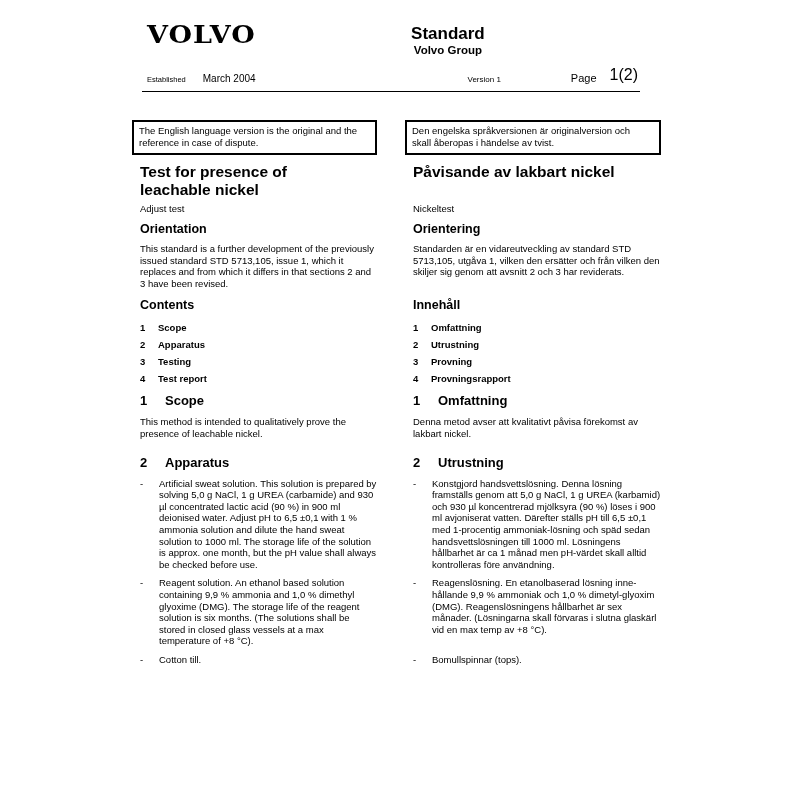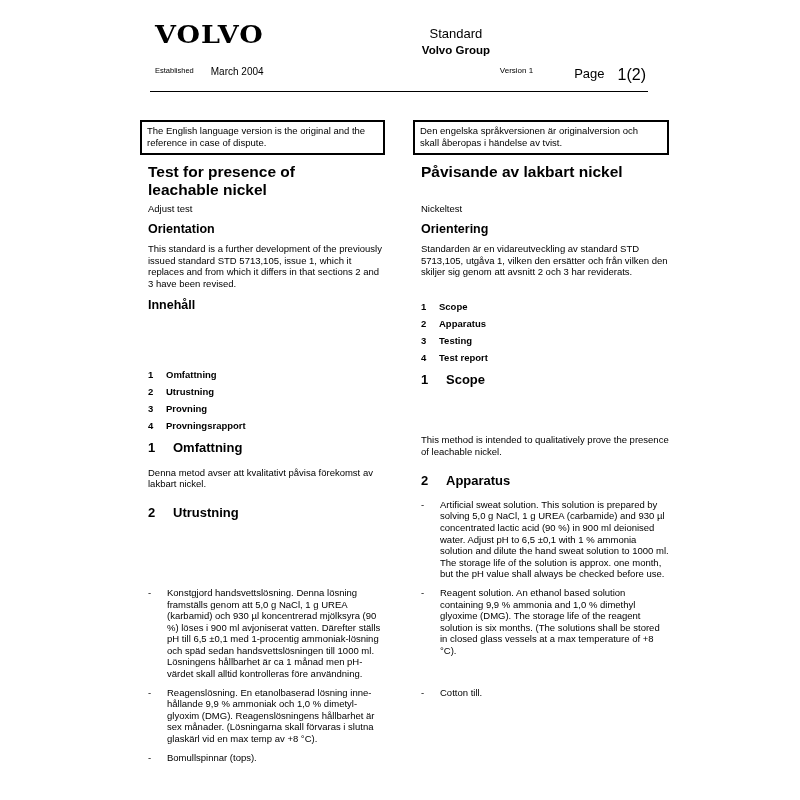--- a/index.html
+++ b/index.html
@@ -1,37 +1,37 @@
 <!DOCTYPE html>
 <html><head>
 <meta charset="utf-8">
 <style>
   * { margin:0; padding:0; box-sizing:border-box; }
   html,body { width:800px; height:800px; background:#ffffff; overflow:hidden; }
   body { font-family:"Liberation Sans", sans-serif; color:#000; -webkit-font-smoothing:antialiased; }
-  .page { position:absolute; left:140px; top:0; width:518px; }
+  .page { position:absolute; left:132px; top:0; width:518px; }
 
   
   header { margin:0 10px; }
   .header-top { display:flex; align-items:flex-start; padding-top:23px; }
   .logo { font-family:"DejaVu Serif", serif; font-weight:bold; font-size:27px;
           letter-spacing:1px; line-height:26px; margin-left:5px; transform:scaleY(0.92);
           transform-origin:left top; }
   .doc-type-block { flex:1; text-align:center; padding-top:1px; }
-  .doc-type { font-size:13px; font-weight:normal; line-height:19px; }
+  .doc-type { font-size:17px; font-weight:bold; line-height:19px; }
   .org { font-size:11.5px; font-weight:bold; line-height:14px; }
   .doc-number { font-size:19px; font-weight:bold; line-height:21px; padding-top:1px;
                 letter-spacing:0.2px; white-space:nowrap; }
-  .meta-row { display:flex; align-items:flex-start; margin-top:9px; padding:0 2px 7px 5px;
+  .meta-row { display:flex; align-items:flex-end; margin-top:9px; padding:0 2px 7px 5px;
               border-bottom:1.2px solid #000; }
   .established-label { font-size:7.5px; }
   .established-value { font-size:10px; margin-left:17px; }
   .meta-spacer { flex:1; }
   .version { font-size:8px; }
-  .page-label { font-size:13px; margin-left:41px; }
+  .page-label { font-size:11px; margin-left:70px; }
   .page-number { font-size:16px; margin-left:13px; }
 
   
   .grid { display:grid; grid-template-columns:245px 256px; column-gap:28px; margin-top:28px; }
   .cell { padding-left:8px; }
 
   .notice { padding:3px 5px 4px 5px; border:2.5px solid #000; font-size:9.5px;
             line-height:12px; margin-bottom:8px; white-space:pre-line; }
   .title { font-size:15.5px; font-weight:bold; line-height:17.5px; margin-bottom:5px;
            white-space:pre-line; }
@@ -83,20 +83,21 @@
 
     <div class="cell subtitle">Adjust test</div>
     <div class="cell subtitle">Nickeltest</div>
 
     <div class="cell h-sub">Orientation</div>
     <div class="cell h-sub">Orientering</div>
 
     <div class="cell body-text">This standard is a further development of the previously issued standard STD 5713,105, issue 1, which it replaces and from which it differs in that sections 2 and 3 have been revised.</div>
     <div class="cell body-text">Standarden är en vidareutveckling av standard STD 5713,105, utgåva 1, vilken den ersätter och från vilken den skiljer sig genom att avsnitt 2 och 3 har reviderats.</div>
 
+    <div class="cell h-sub">Contents</div>
     <div class="cell h-sub">Innehåll</div>
 
     <div class="cell">
       <div class="contents-item">
         <span class="ci-num">1</span>
         <span>Scope</span>
       </div>
       <div class="contents-item">
         <span class="ci-num">2</span>
         <span>Apparatus</span>

